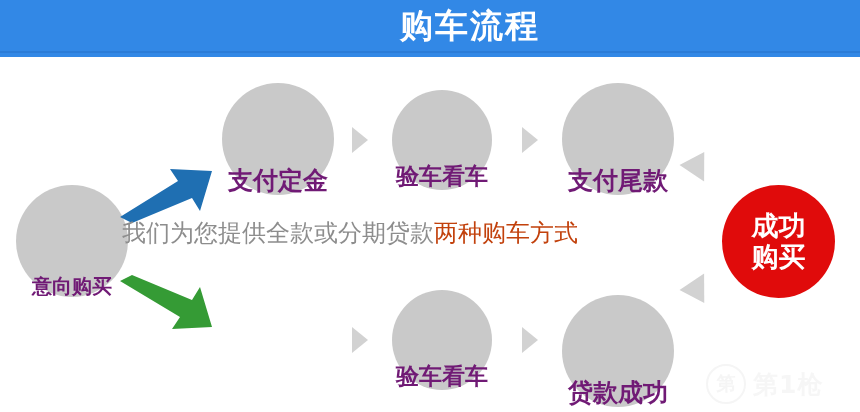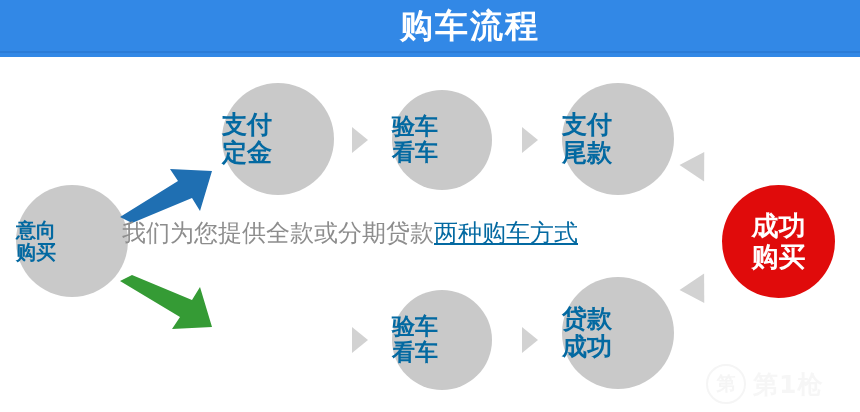--- a/index.html
+++ b/index.html
@@ -58,42 +58,42 @@
     height: 355px;
     background: #ffffff;
   }
 
   
   .step-node {
     position: absolute;
     border-radius: 50%;
     background: #c9c9c9;
     display: flex;
-    flex-direction: column;
-    align-items: flex-start;
+    flex-direction: row;
+    align-items: flex-end;
     justify-content: center;
-    color: #0369a1;
+    color: #701a75;
     font-weight: bold;
     line-height: 1.12;
     text-align: center;
     box-sizing: border-box;
   }
   .step-node .node-line {
     display: block;
     white-space: nowrap;
   }
 
   
   #node-intent     { left: 16px;  top: 128px; width: 112px; height: 112px; font-size: 20px; }
   #node-deposit    { left: 222px; top: 26px;  width: 112px; height: 112px; font-size: 25px; }
   #node-inspect-1  { left: 392px; top: 33px;  width: 100px; height: 100px; font-size: 23px; }
   #node-final-pay  { left: 562px; top: 26px;  width: 112px; height: 112px; font-size: 25px; }
   #node-qualify    { left: 222px; top: 226px; width: 112px; height: 112px; font-size: 25px; }
   #node-inspect-2  { left: 392px; top: 233px; width: 100px; height: 100px; font-size: 23px; }
-  #node-loan-ok    { left: 562px; top: 220px; width: 112px; height: 112px; font-size: 25px; }
+  #node-loan-ok    { left: 562px; top: 238px; width: 112px; height: 112px; font-size: 25px; }
 
   #node-success {
     position: absolute;
     left: 722px;
     top: 128px;
     width: 113px;
     height: 113px;
     border-radius: 50%;
     background: #e00b0b;
     display: flex;
@@ -175,21 +175,21 @@
   #center-caption {
     position: absolute;
     left: 0;
     top: 160px;
     width: 700px;
     text-align: center;
     font-size: 24px;
     color: #8d8d8d;
     white-space: nowrap;
   }
-  #caption-highlight { color: #0369a1; text-decoration: underline; }
+  #caption-highlight { color: #c2410c; }
 
   
   #watermark {
     position: absolute;
     left: 706px;
     top: 304px;
     width: 148px;
     height: 46px;
     display: flex;
     align-items: center;

